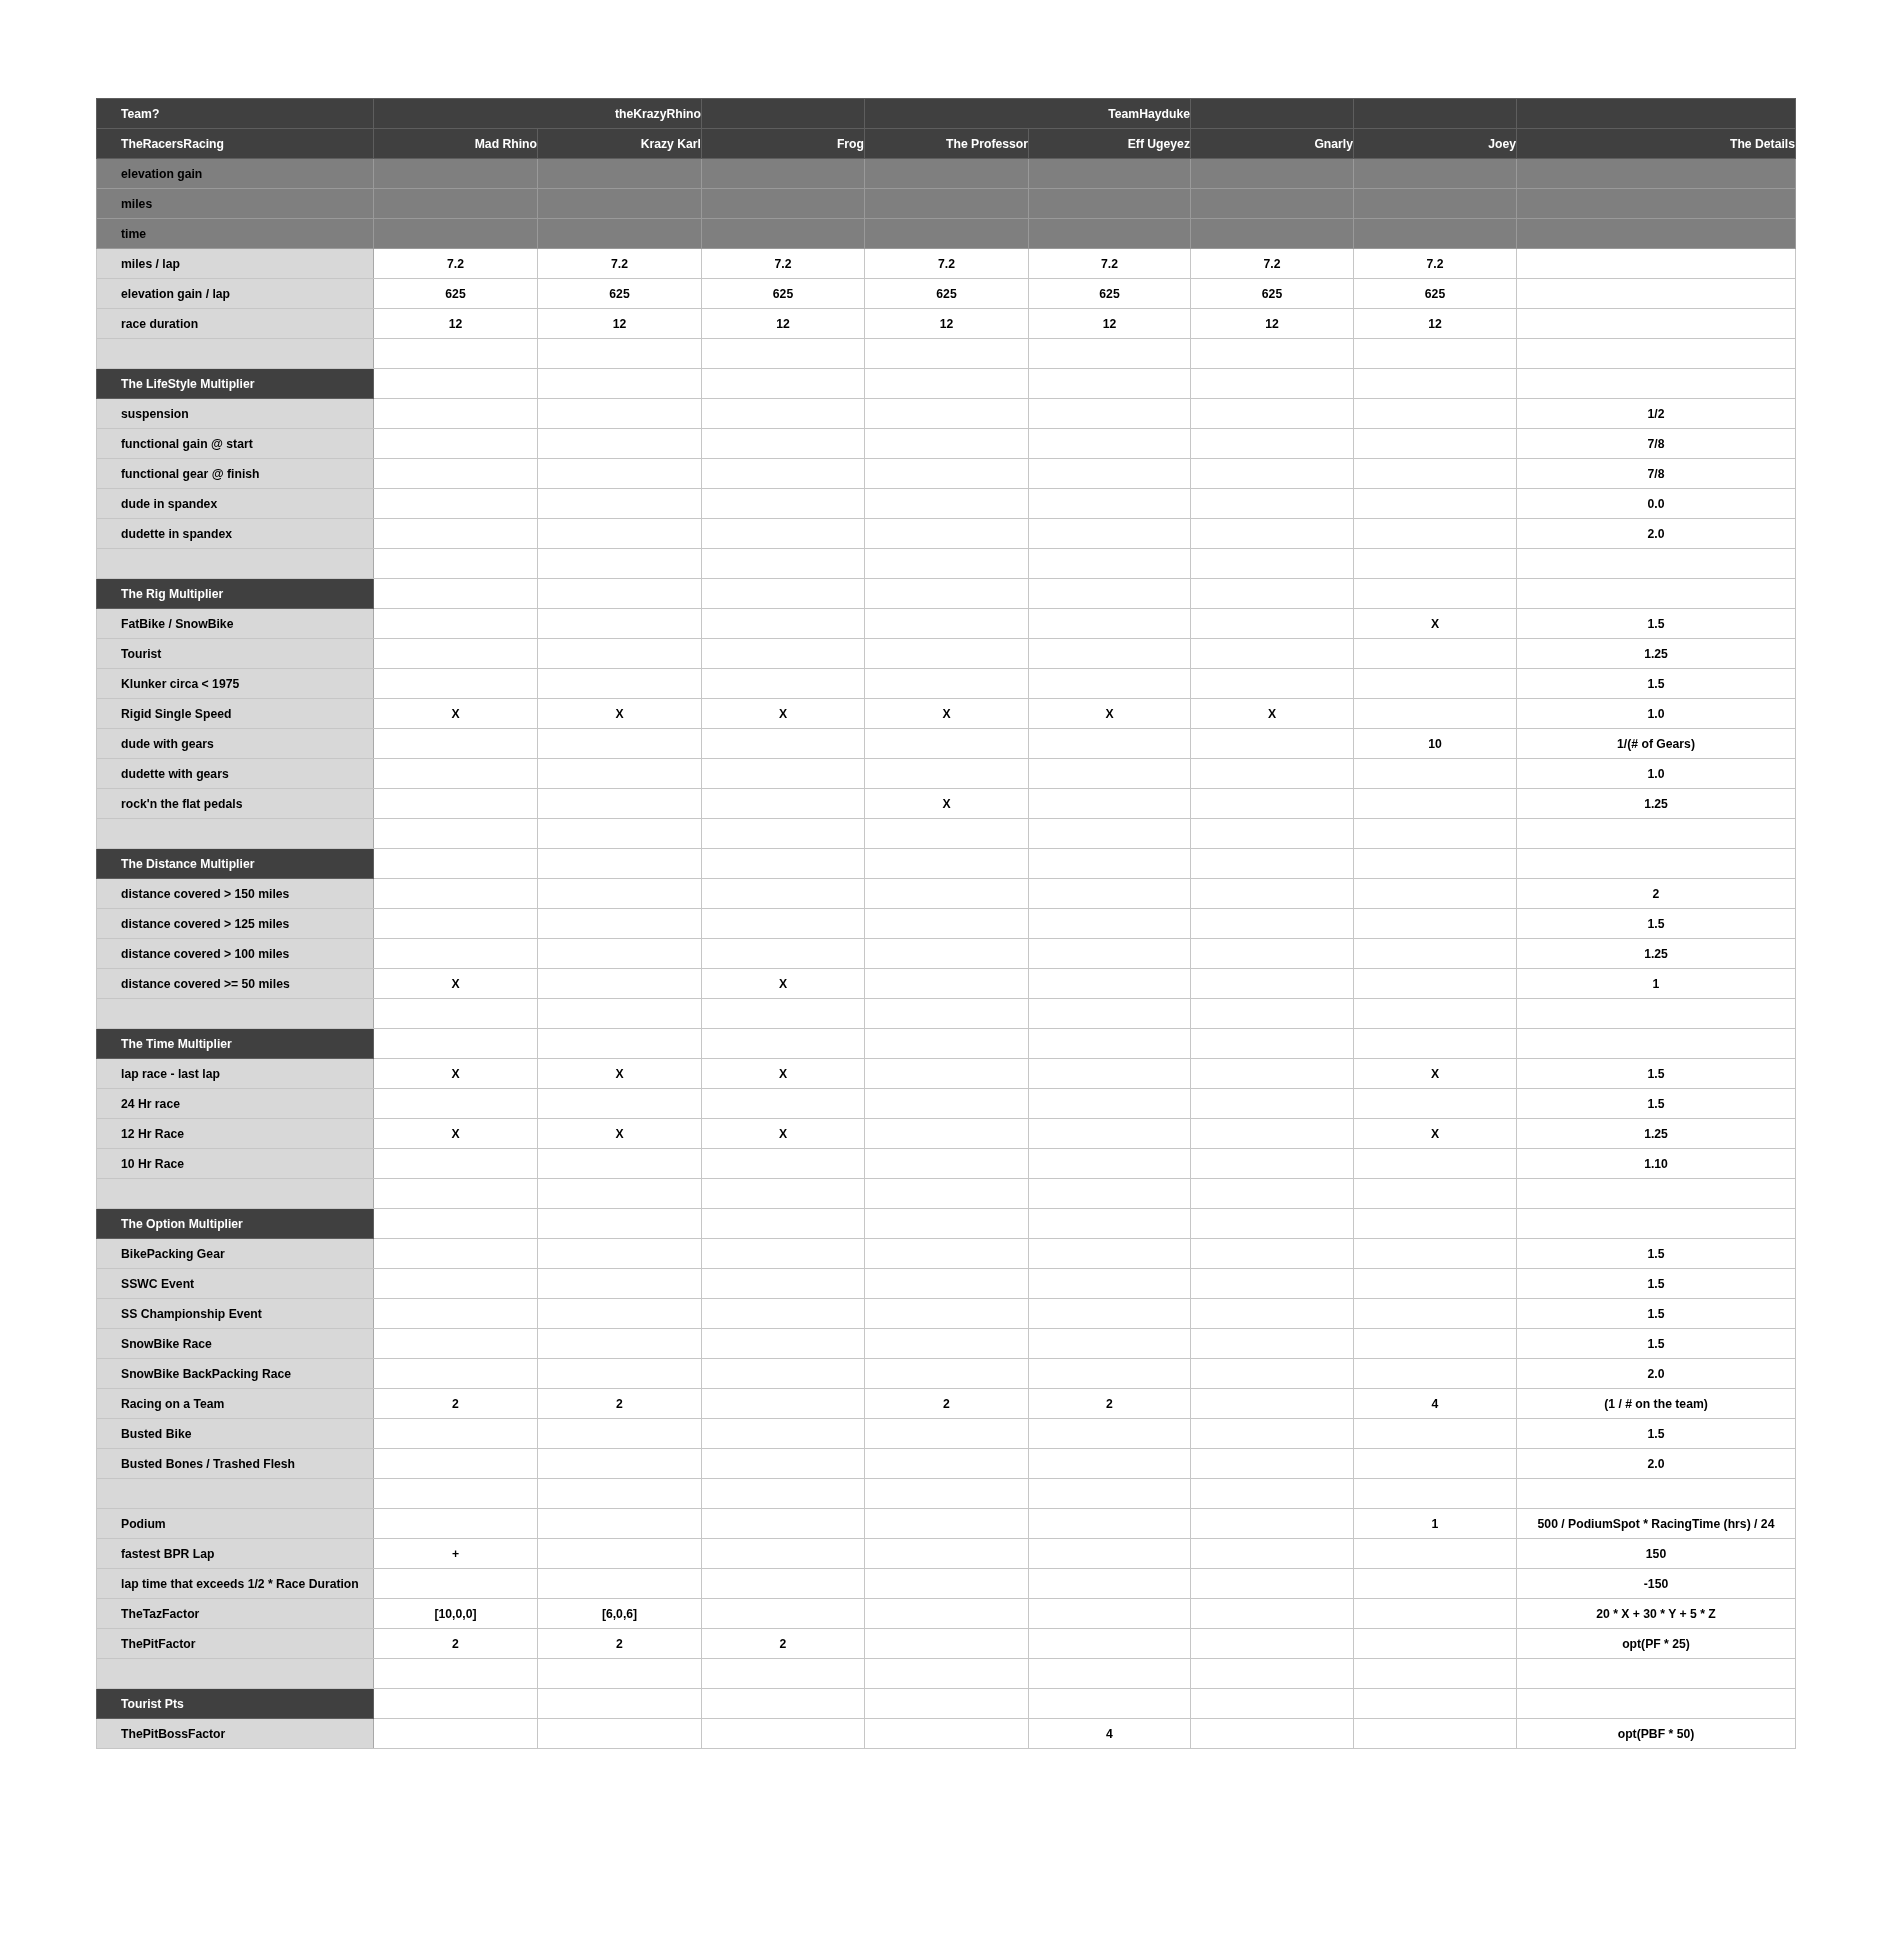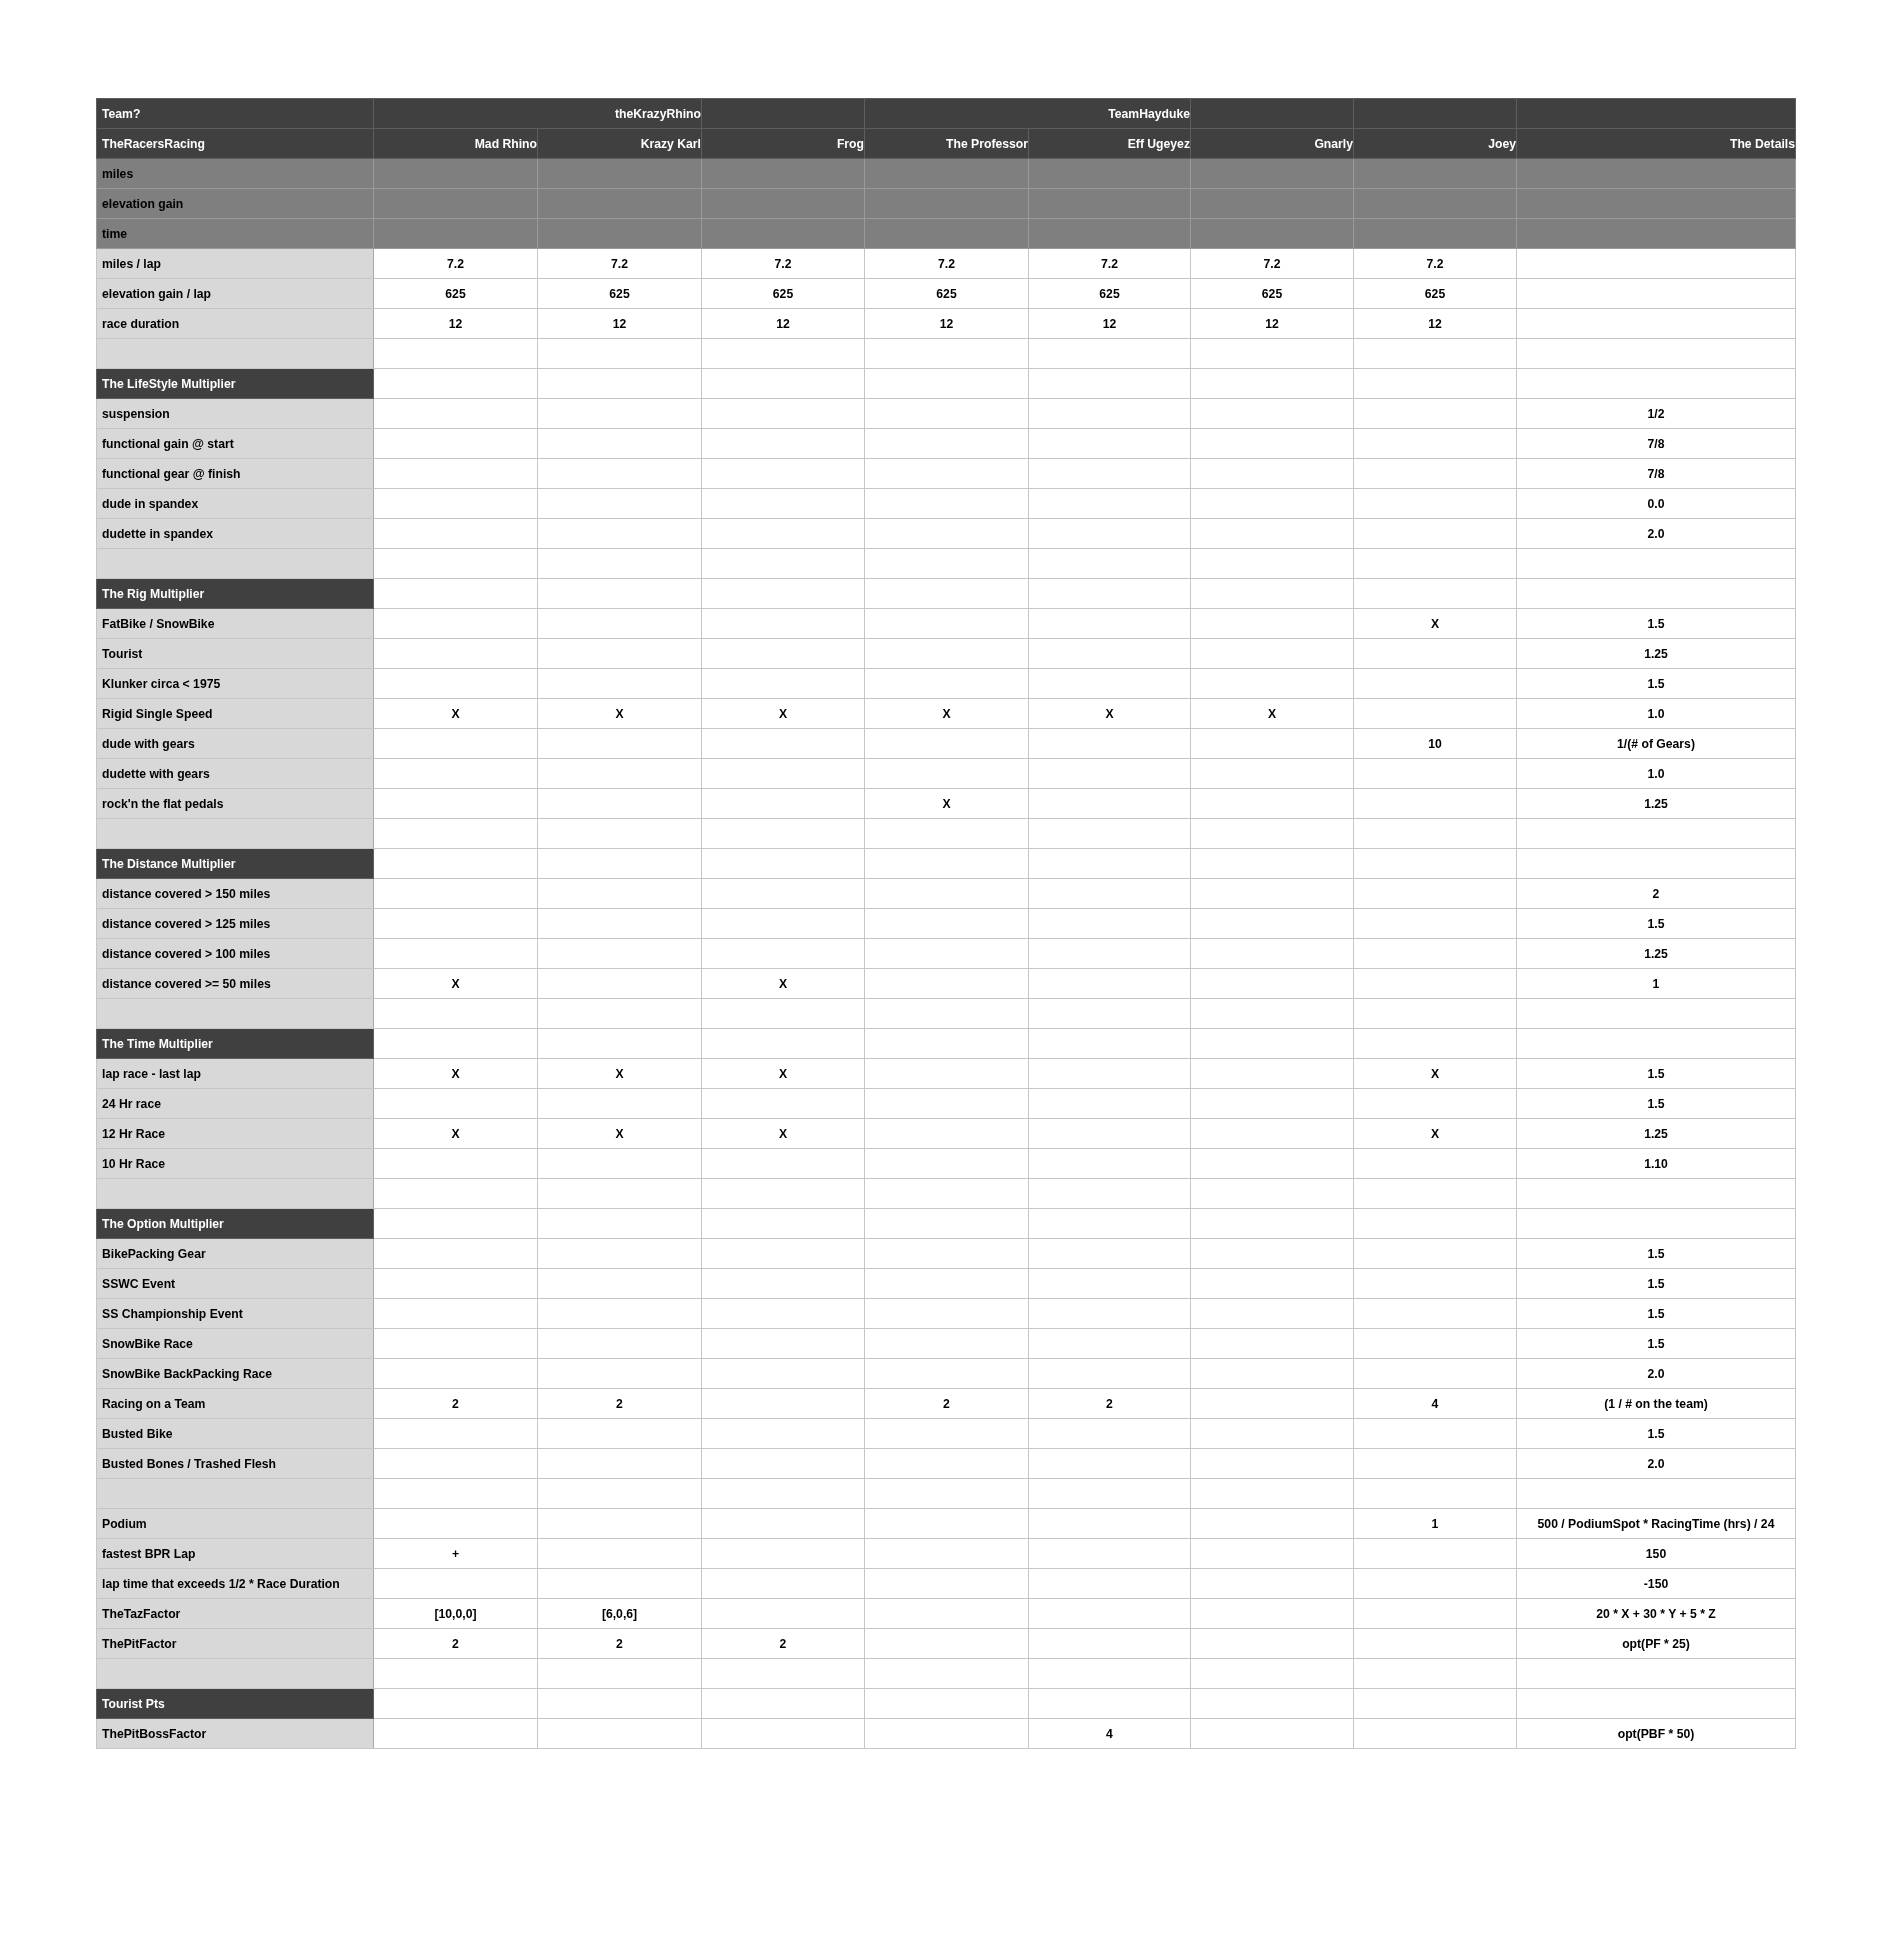--- a/index.html
+++ b/index.html
@@ -2,21 +2,21 @@
 <html style="font-size:10.3px"><head>
 <meta charset="utf-8">
 <style>
   html,body{margin:0;padding:0;background:#ffffff;}
   body{width:1893px;height:1955px;position:relative;font-family:"Liberation Sans",sans-serif;}
   .sheet{position:absolute;left:96px;top:98px;}
   table{border-collapse:collapse;table-layout:fixed;width:1699px;border:1.3px solid #9e9e9e;}
   tr{height:30px;}
   td{border:0.6px solid #c6c6c6;font-weight:700;font-size:12.2px;color:#000;
      overflow:hidden;white-space:nowrap;padding:0;vertical-align:middle;}
-  td.lbl{text-align:left;padding-left:5px;background:#d8d8d8;border-right:1.3px solid #a8a8a8;}
+  td.lbl{text-align:left;padding-left:24px;background:#d8d8d8;border-right:1.3px solid #a8a8a8;}
   td.val{text-align:center;background:#ffffff;}
   tr.band td{background:#7f7f7f;border-color:#9a9a9a;}
   td.dark{background:#404040;color:#ffffff;border-color:#5e5e5e;}
   td.ctr{text-align:right;}
 </style>
 </head>
 <body>
 
 <div class="sheet">
   <table>
@@ -51,32 +51,32 @@
           <td class="dark ctr">The Professor</td>
           <td class="dark ctr">Eff Ugeyez</td>
           <td class="dark ctr">Gnarly</td>
           <td class="dark ctr">Joey</td>
           <td class="dark ctr">The Details</td>
         </tr>
     </thead>
     <tbody>
 
     <tr class="band">
+          <td class="lbl">elevation gain</td>
+          <td class="val"></td>
+          <td class="val"></td>
+          <td class="val"></td>
+          <td class="val"></td>
+          <td class="val"></td>
+          <td class="val"></td>
+          <td class="val"></td>
+          <td class="val"></td>
+        </tr>
+        <tr class="band">
           <td class="lbl">miles</td>
-          <td class="val"></td>
-          <td class="val"></td>
-          <td class="val"></td>
-          <td class="val"></td>
-          <td class="val"></td>
-          <td class="val"></td>
-          <td class="val"></td>
-          <td class="val"></td>
-        </tr>
-        <tr class="band">
-          <td class="lbl">elevation gain</td>
           <td class="val"></td>
           <td class="val"></td>
           <td class="val"></td>
           <td class="val"></td>
           <td class="val"></td>
           <td class="val"></td>
           <td class="val"></td>
           <td class="val"></td>
         </tr>
         <tr class="band">

